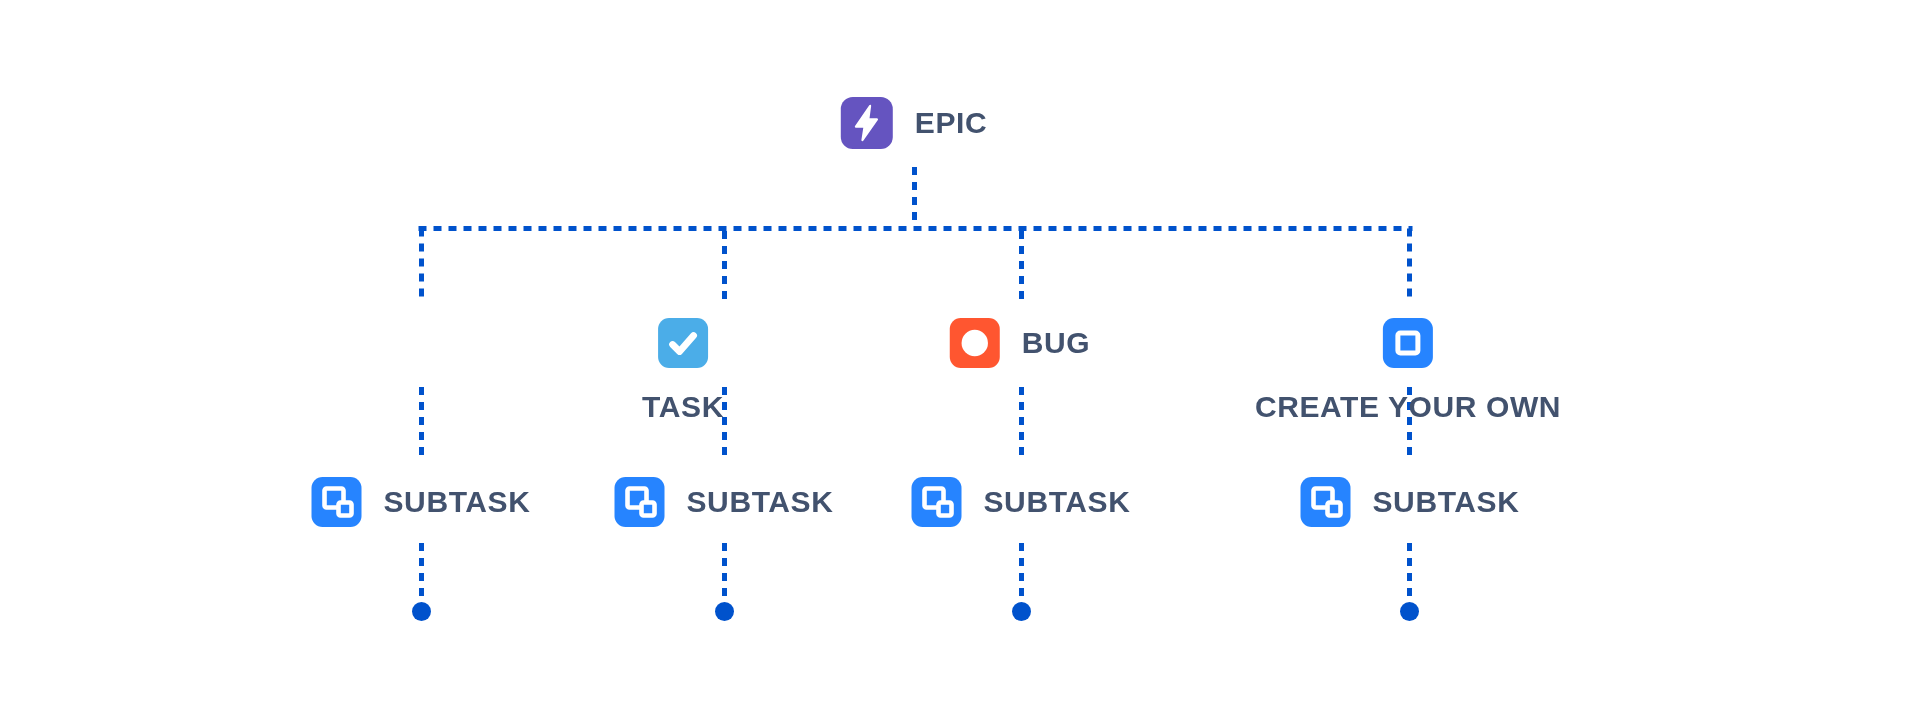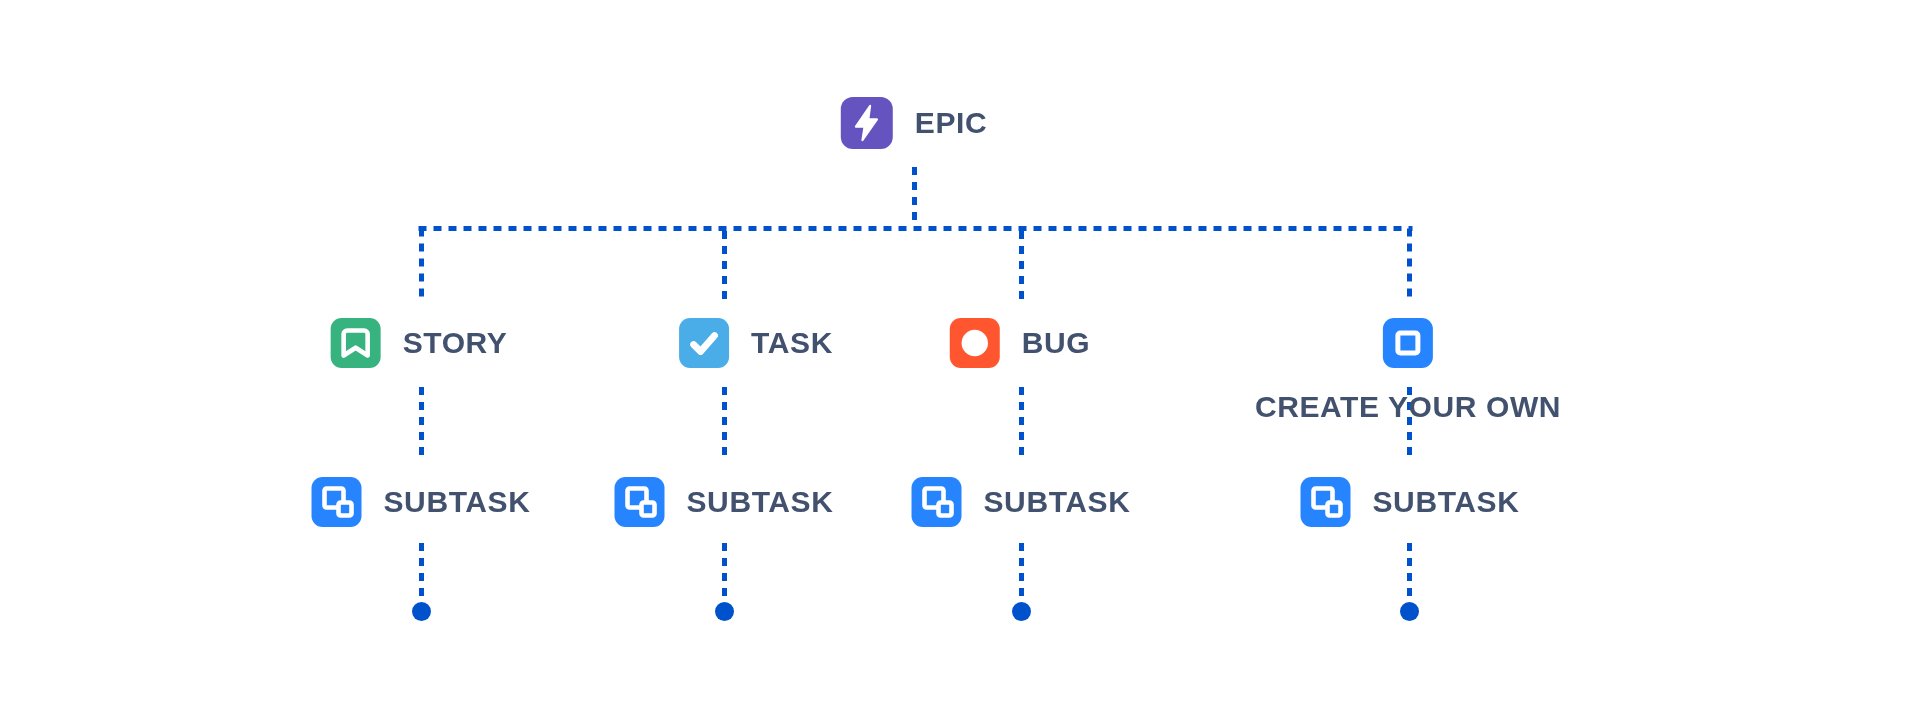--- a/index.html
+++ b/index.html
@@ -74,30 +74,22 @@
 
   <div class="node root" style="left:914px; top:97px;">
     <span class="icon" style="background-color: rgb(101, 84, 192);">
       <svg viewBox="0 0 50 50">
         <path d="M28.2 8.5 L14.5 28.5 h8.3 L20.8 41.5 34.8 21.5 h-8.3 Z" fill="#fff" stroke="#fff" stroke-width="2" stroke-linejoin="round"></path>
       </svg>
     </span>
     <span class="label" style="color: rgb(66, 82, 110);">EPIC</span>
   </div>
 
-  <div class="node" style="left:419px; top:318px;">
-    <span class="icon" style="background-color: rgb(54, 179, 126);">
-      <svg viewBox="0 0 50 50">
-        <path d="M16.5 12.5 h17 a3.5 3.5 0 0 1 3.5 3.5 v21.5 l-12 -7.8 -12 7.8 V16 a3.5 3.5 0 0 1 3.5 -3.5 Z" fill="none" stroke="#fff" stroke-width="4.6" stroke-linejoin="round"></path>
-      </svg>
-    </span>
-    <span class="label" style="color: rgb(66, 82, 110);">STORY</span>
-  </div>
 
-  <div class="node" style="left:756px; top:318px;">
+  <div class="node" style="left:683px; top:318px;flex-direction:column;">
     <span class="icon" style="background-color: rgb(75, 173, 232);">
       <svg viewBox="0 0 50 50">
         <polyline points="14.5,26.5 21.5,33.5 35.5,17.5" fill="none" stroke="#fff" stroke-width="6.8" stroke-linecap="round" stroke-linejoin="round"></polyline>
       </svg>
     </span>
     <span class="label" style="color: rgb(66, 82, 110);">TASK</span>
   </div>
 
   <div class="node" style="left:1020px; top:318px;">
     <span class="icon" style="background-color: rgb(255, 86, 48);">

